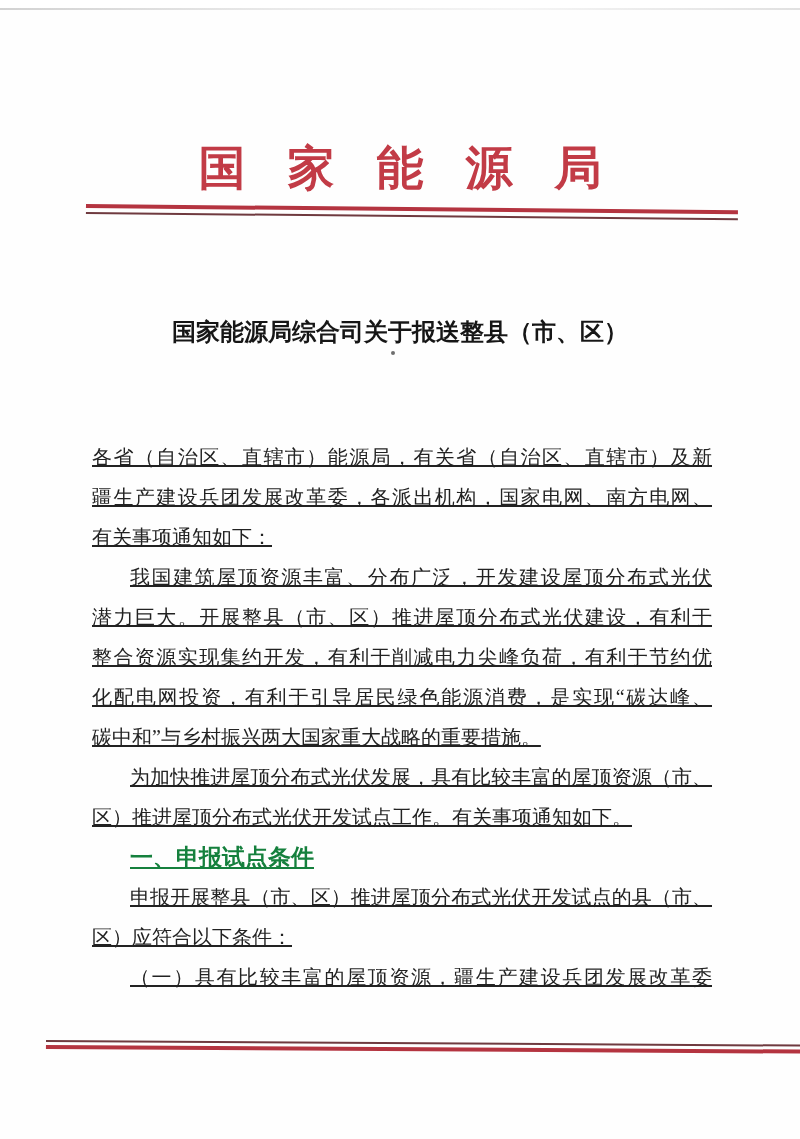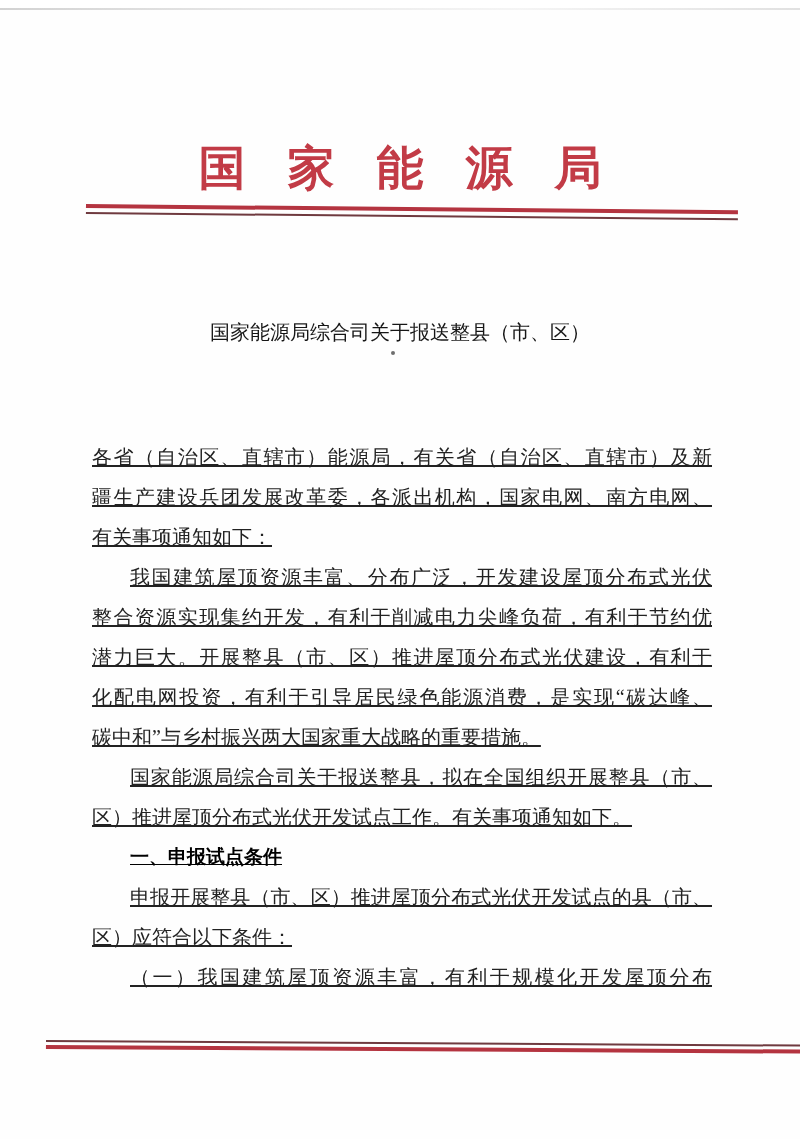--- a/index.html
+++ b/index.html
@@ -51,22 +51,22 @@
   .sep-top .bar-red  { height: 4px; background: #b43440; }
   .sep-top .bar-gap  { height: 4px; }
   .sep-top .bar-dark { height: 2px; background: #6f3a3f; }
   
   .doc-title {
     position: absolute;
     top: 296px;
     left: 0;
     width: 100%;
     text-align: center;
-    font-size: 20px;
-    font-weight: normal;
+    font-size: 24px;
+    font-weight: bold;
     line-height: 56px;
     color: #161616;
   }
   
   .body-text {
     position: absolute;
     top: 429px;
     left: 92px;
     width: 620px;
     font-size: 20px;
@@ -82,22 +82,22 @@
   }
   .line.fill {
     text-align: justify;
     text-align-last: justify;
     text-justify: inter-character;
   }
   .line.indent { text-indent: 38px; }
   .line.heading {
     font-family: "Liberation Sans", "DejaVu Sans", sans-serif;
     font-weight: bold;
-    font-size: 19px;
-    color: #000000;
+    font-size: 23px;
+    color: #15803d;
   }
   
   .artifact-dot {
     position: absolute;
     left: 391px;
     top: 343px;
     width: 4px;
     height: 4px;
     border-radius: 50%;
     background: #4a4a4a;
@@ -135,30 +135,30 @@
     <div>国家能源局综合司关于报送整县（市、区）</div>
   </div>
 
   <div class="artifact-dot"></div>
 
   <div class="body-text">
     <div class="line fill">各省（自治区、直辖市）能源局，有关省（自治区、直辖市）及新</div>
     <div class="line fill">疆生产建设兵团发展改革委，各派出机构，国家电网、南方电网、</div>
     <div class="line">有关事项通知如下：</div>
     <div class="line fill indent">我国建筑屋顶资源丰富、分布广泛，开发建设屋顶分布式光伏</div>
+    <div class="line fill">潜力巨大。开展整县（市、区）推进屋顶分布式光伏建设，有利于</div>
     <div class="line fill">整合资源实现集约开发，有利于削减电力尖峰负荷，有利于节约优</div>
-    <div class="line fill">潜力巨大。开展整县（市、区）推进屋顶分布式光伏建设，有利于</div>
     <div class="line fill">化配电网投资，有利于引导居民绿色能源消费，是实现“碳达峰、</div>
     <div class="line">碳中和”与乡村振兴两大国家重大战略的重要措施。</div>
-    <div class="line fill indent">国家能源局综合司关于报送整县，拟在全国组织开展整县（市、</div>
+    <div class="line fill indent">为加快推进屋顶分布式光伏发展，具有比较丰富的屋顶资源（市、</div>
     <div class="line">区）推进屋顶分布式光伏开发试点工作。有关事项通知如下。</div>
     <div class="line heading indent">一、申报试点条件</div>
     <div class="line fill indent">申报开展整县（市、区）推进屋顶分布式光伏开发试点的县（市、</div>
     <div class="line">区）应符合以下条件：</div>
-    <div class="line fill indent">（一）我国建筑屋顶资源丰富，有利于规模化开发屋顶分布</div>
+    <div class="line fill indent">（一）具有比较丰富的屋顶资源，疆生产建设兵团发展改革委</div>
   </div>
 
   <div class="sep-bottom">
     <div class="bar-dark"></div>
     <div class="bar-gap"></div>
     <div class="bar-red"></div>
   </div>
 
 </div>
 

